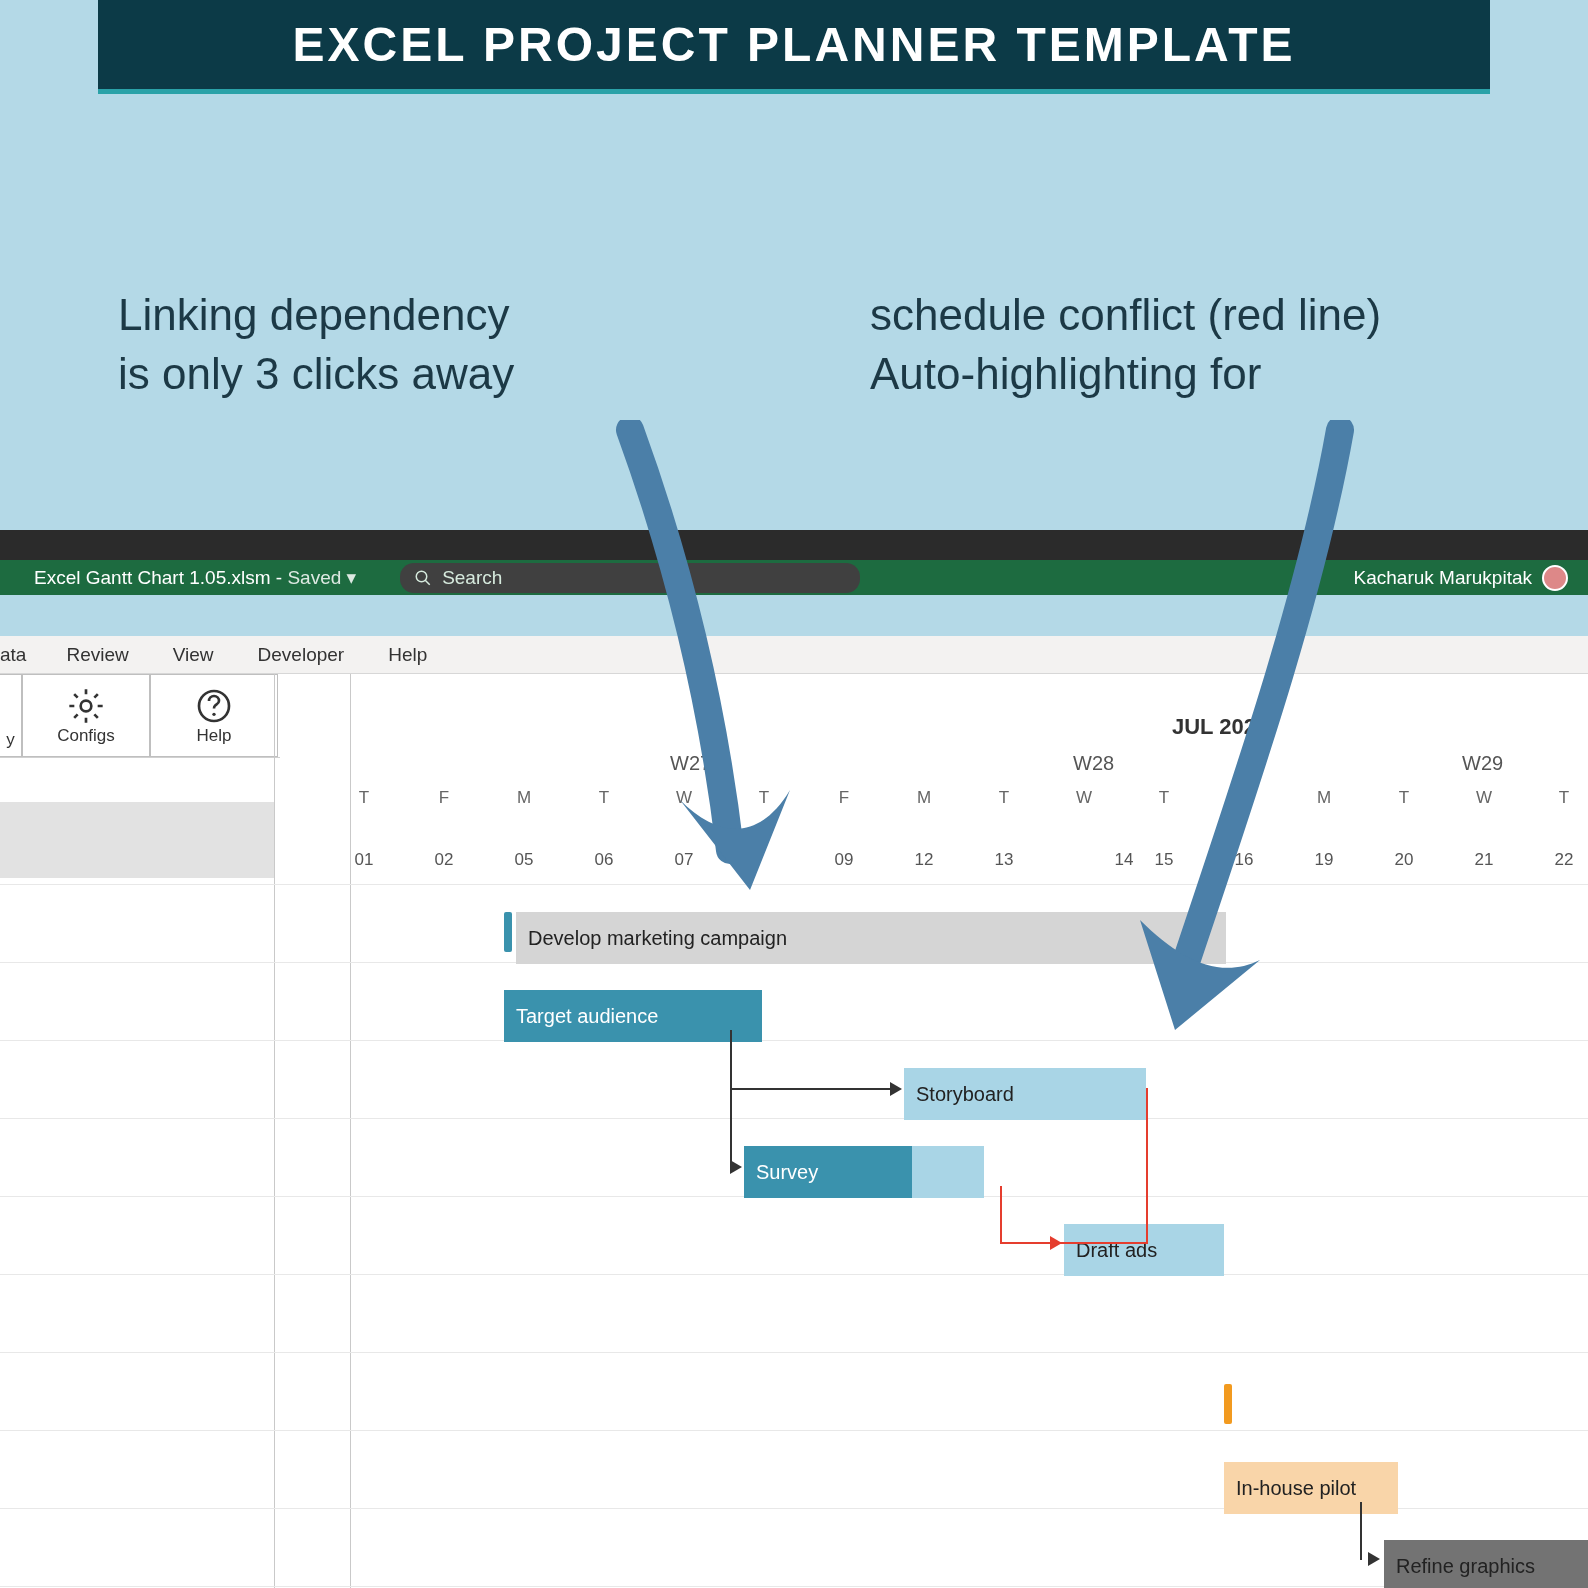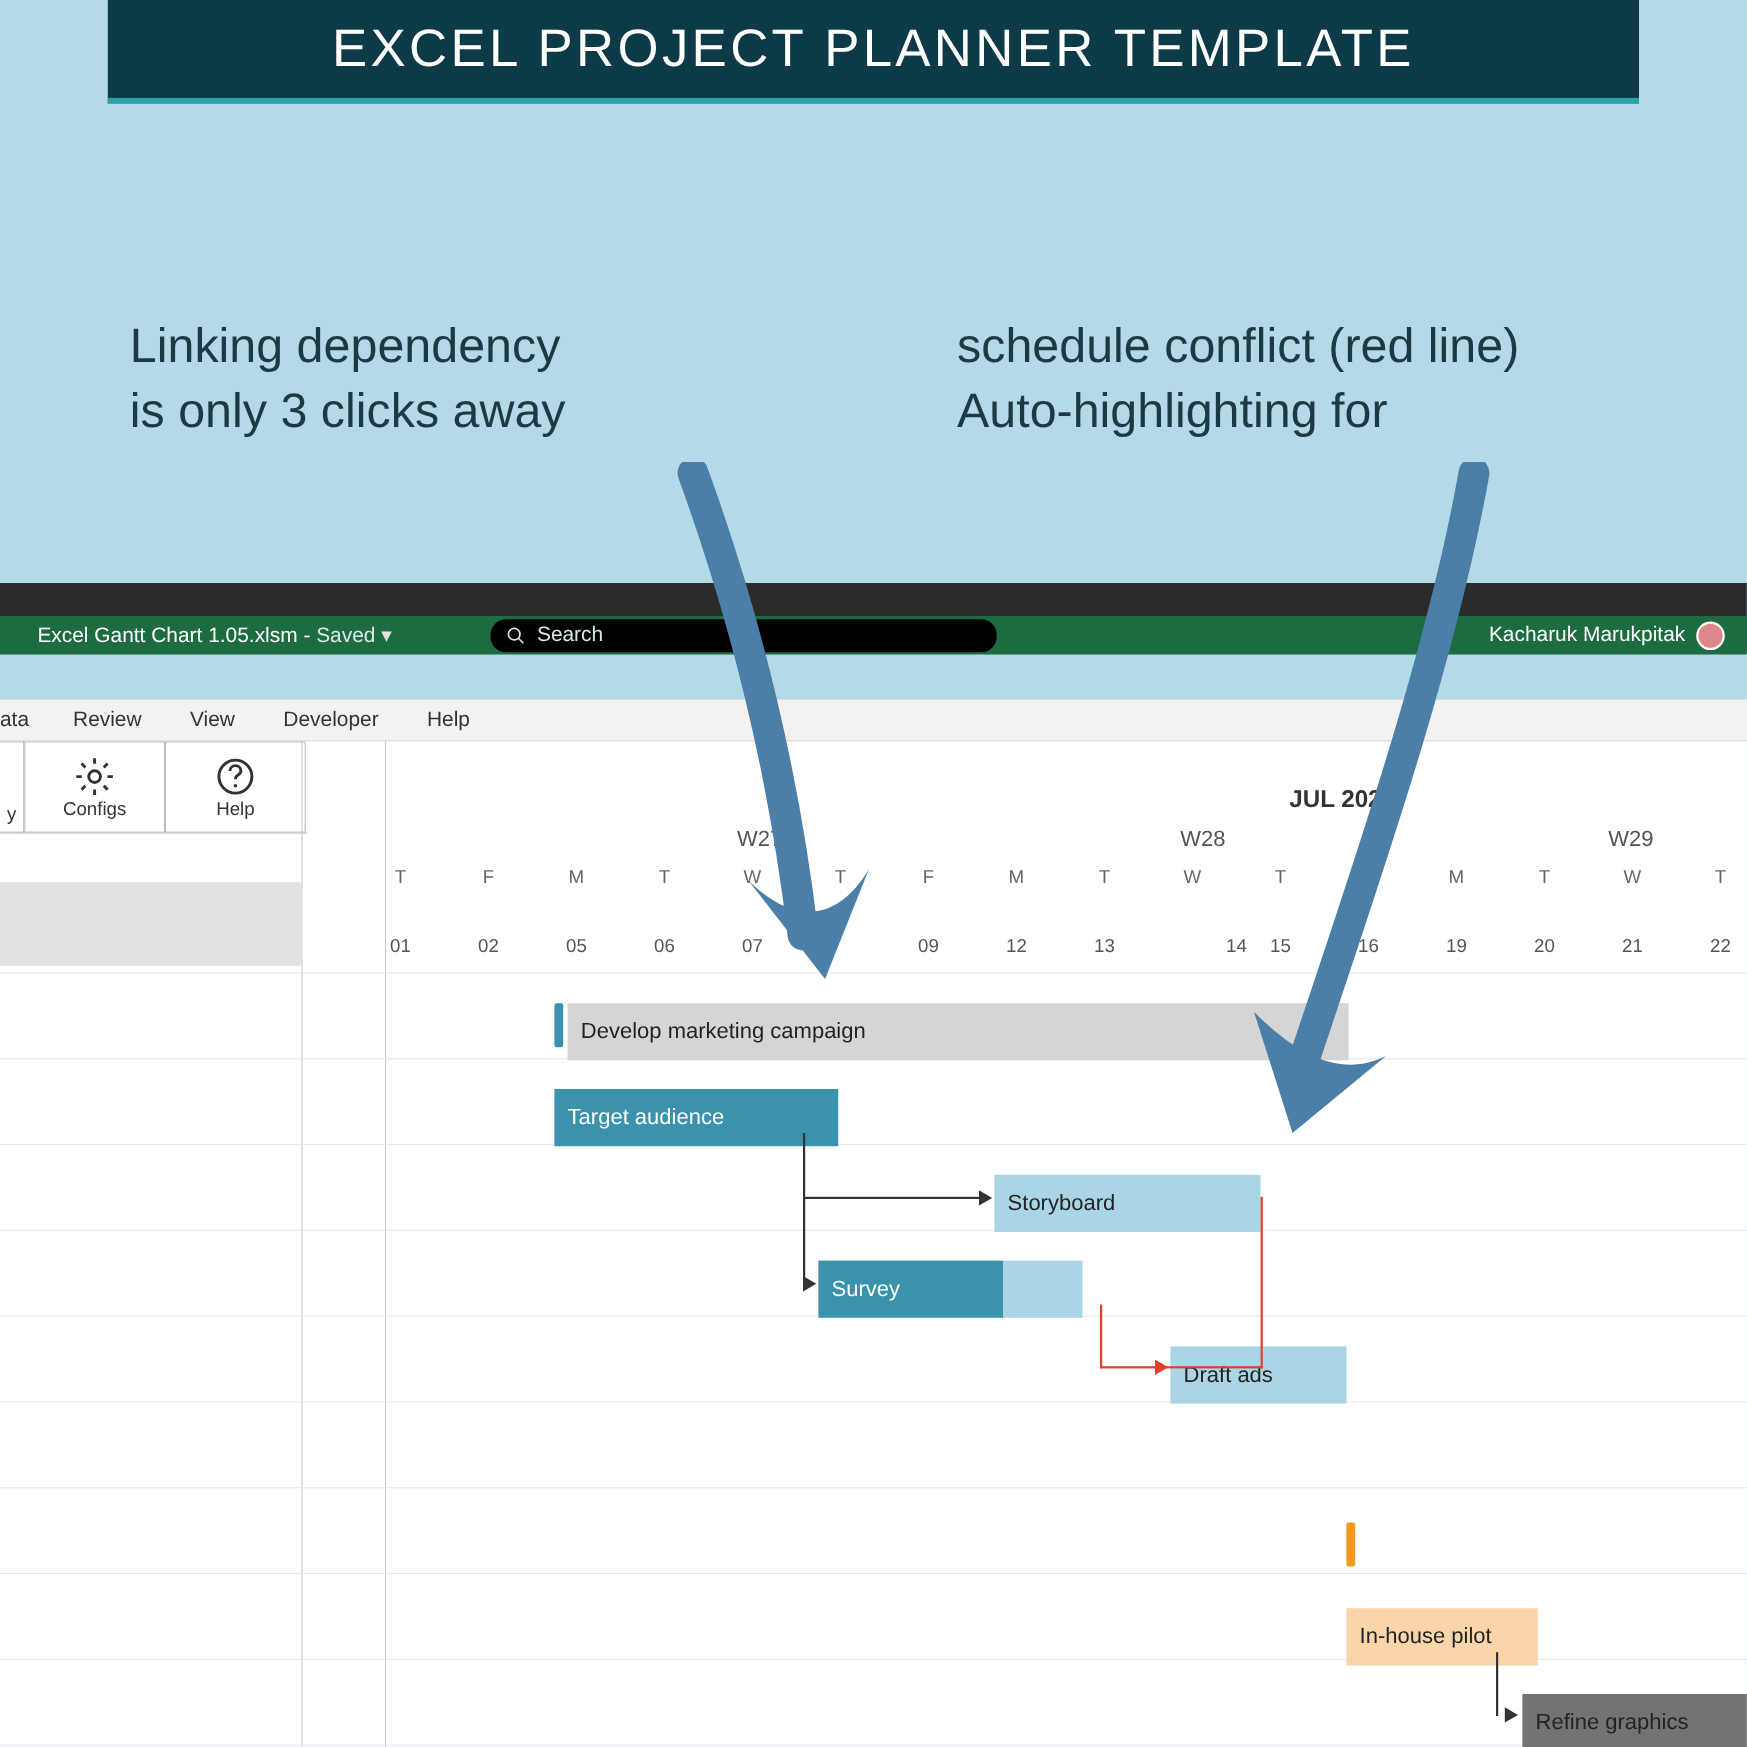--- a/index.html
+++ b/index.html
@@ -1,33 +1,33 @@
 <!DOCTYPE html>
 <html><head>
 <meta charset="utf-8">
 <style>
 *{margin:0;padding:0;box-sizing:border-box;font-family:"Segoe UI",Arial,sans-serif}
 html,body{width:1588px;height:1588px;overflow:hidden}
 body{background:#b4d9e7}
 
 
 .banner{position:absolute;left:98px;top:0;width:1392px;height:94px;background:#0c3a47;color:#fff;display:flex;align-items:center;justify-content:center;border-bottom:5px solid #2aa2a8}
-.banner-text{font-size:48px;font-weight:400;letter-spacing:3px}
+.banner-text{font-size:48px;font-weight:700;letter-spacing:3px}
 
 
 .callout{position:absolute;color:#1c3946;font-size:44px;font-weight:400;line-height:1.35}
 .callout-left{left:118px;top:285px}
 .callout-right{left:870px;top:285px}
 
 
 .excel-top-dark{position:absolute;left:0;top:530px;width:1588px;height:62px;background:#2b2b2b}
 .excel-title-bar{position:absolute;left:0;top:560px;width:1588px;height:35px;background:#1d6b40;color:#fff;display:flex;align-items:center;font-size:19px}
 .title-text{margin-left:34px}
 .saved{opacity:.85}
-.search-box{margin-left:90px;width:460px;height:30px;background:#000000;border-radius:14px;display:flex;align-items:center;color:#d6eadd;font-size:19px}
+.search-box{margin-left:44px;width:460px;height:30px;background:#404040;border-radius:14px;display:flex;align-items:center;color:#d6eadd;font-size:19px}
 .search-box svg{margin:0 10px 0 14px}
 .user-area{margin-left:auto;margin-right:20px;display:flex;align-items:center;gap:10px}
 .avatar{width:26px;height:26px;border-radius:50%;background:#d88;border:2px solid #fff}
 
 .ribbon-tabs{position:absolute;left:0;top:636px;width:1588px;height:38px;background:#f3f2f1;border-bottom:1px solid #d7d7d7;display:flex;align-items:center;font-size:19px;color:#333;padding-left:0}
 .tab{padding:0 22px;height:100%;display:flex;align-items:center;cursor:pointer}
 
 
 .toolbar{position:absolute;left:0;top:674px;width:280px;height:84px;background:#fff;border-bottom:1px solid #d0d0d0;display:flex}
 .tool-btn{width:128px;border:1px solid #bfbfbf;display:flex;flex-direction:column;align-items:center;justify-content:center;font-size:17px;color:#333;cursor:pointer}

